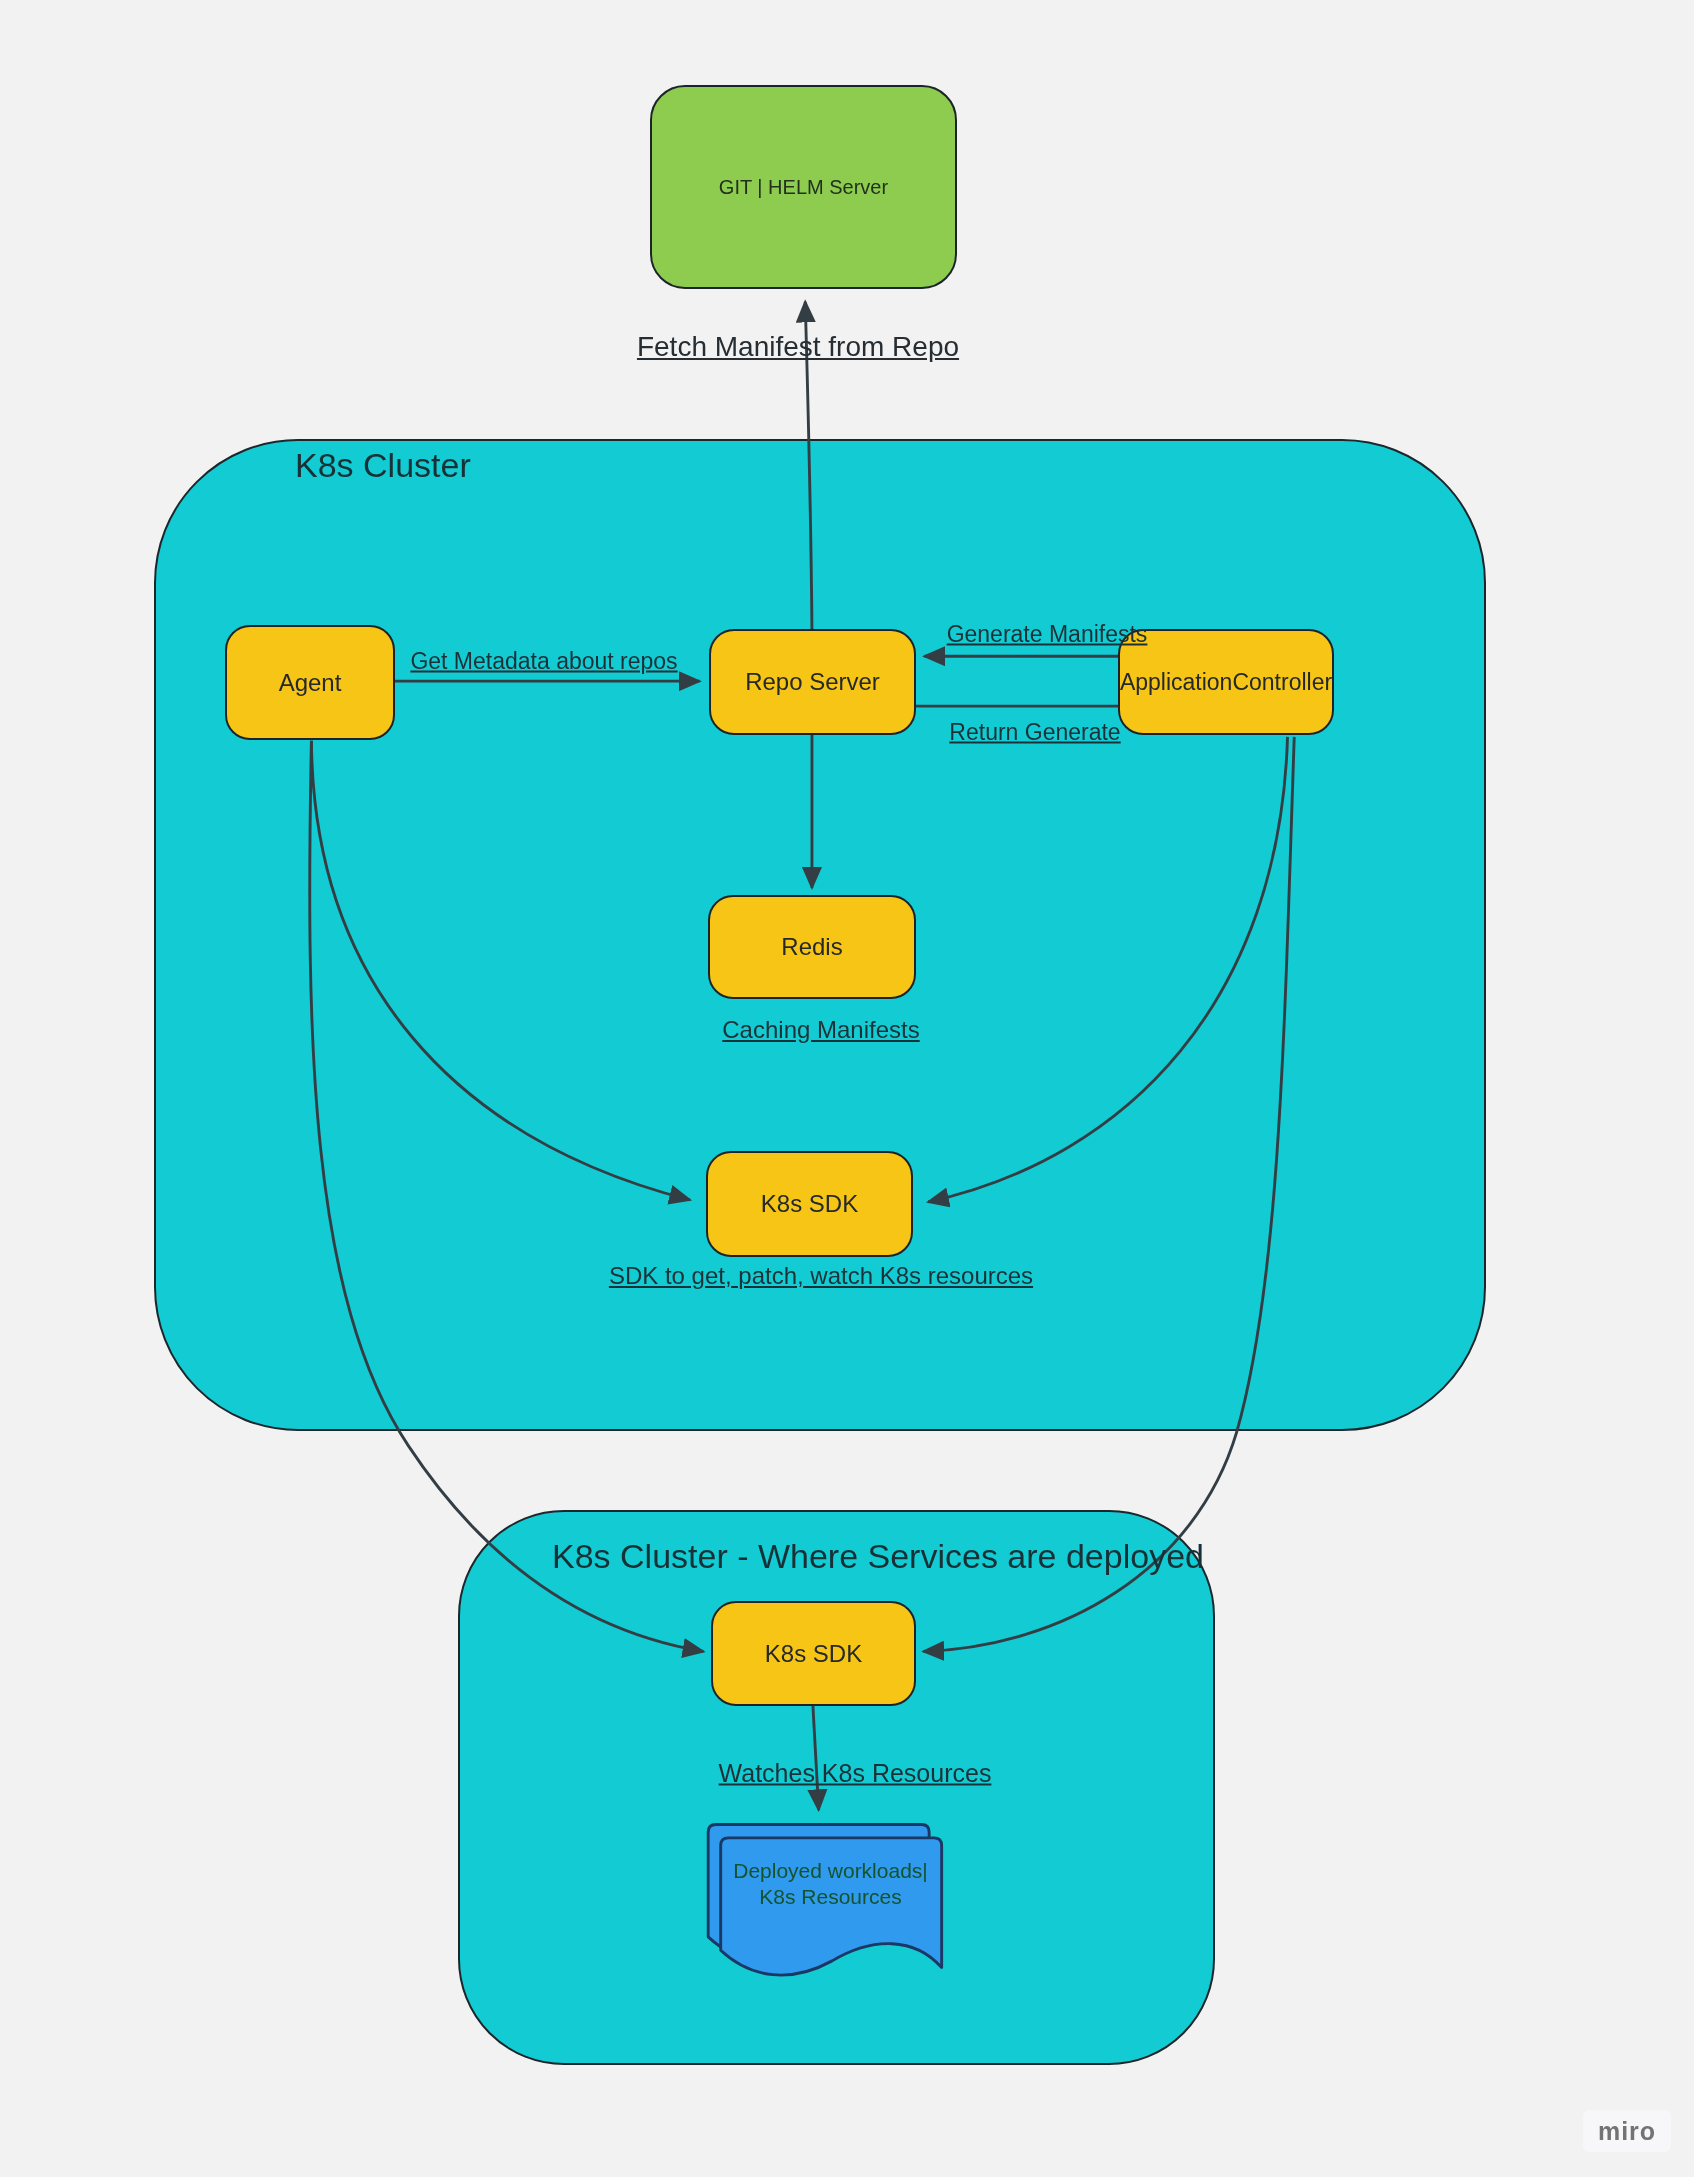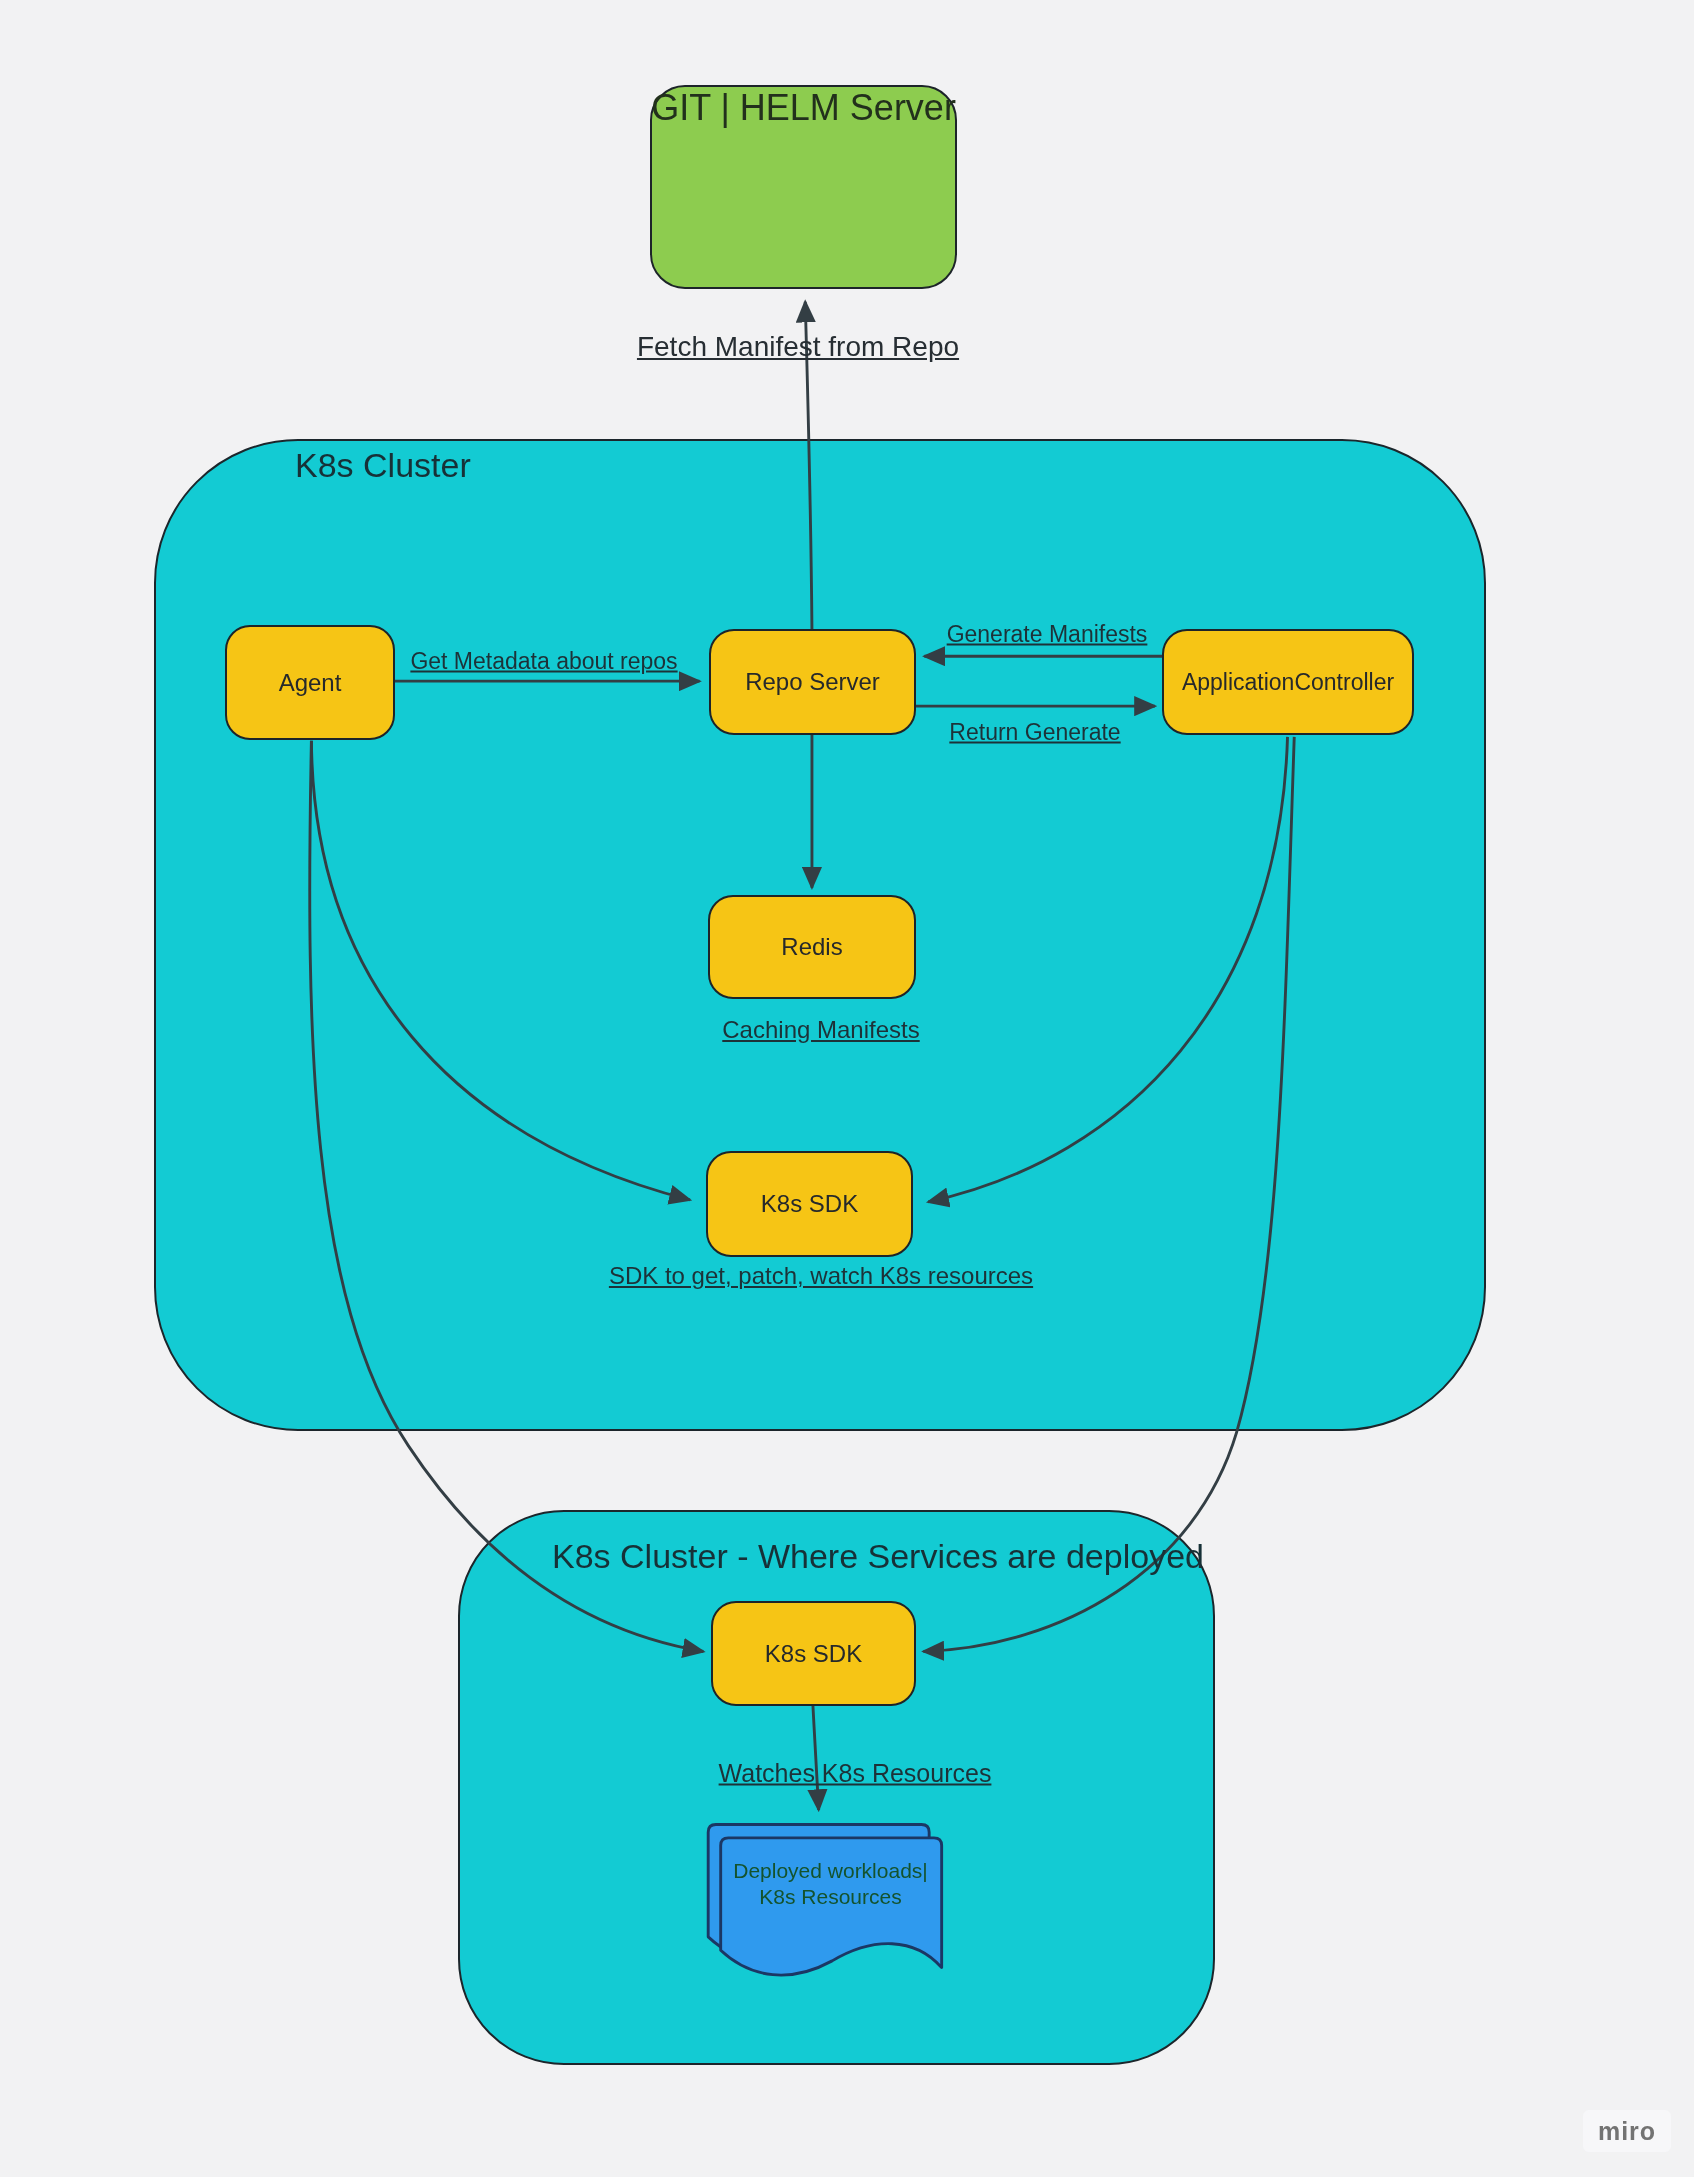--- a/index.html
+++ b/index.html
@@ -17,22 +17,22 @@
   .cluster-title{
     position:absolute;font-size:34px;color:#173137;white-space:nowrap;
   }
   .node{
     position:absolute;background:#f6c515;border:2.9px solid #1d2429;border-radius:25px;
     box-sizing:border-box;display:flex;align-items:center;justify-content:center;
     font-size:24px;color:#26292b;white-space:nowrap;
   }
   .node-green{
     position:absolute;background:#8dcc4f;border:2.9px solid #1d2429;border-radius:35px;
-    box-sizing:border-box;display:flex;align-items:flex-start;justify-content:center;
-    font-size:36px;color:#22301c;white-space:nowrap;
+    box-sizing:border-box;display:flex;align-items:center;justify-content:center;
+    font-size:20px;color:#22301c;white-space:nowrap;
   }
   .lbl{
     position:absolute;transform:translate(-50%,-50%);
     font-size:23px;color:#1d3238;white-space:nowrap;text-align:right;text-decoration:underline;
   }
   .lbl-big{font-size:28px;color:#272e33;}
   .lbl-med{font-size:24px;}
   svg.layer{position:absolute;left:0;top:0;pointer-events:none;}
   svg .edge{fill:none;stroke:#333e44;stroke-width:3px;}
   svg .doc-back,svg .doc-front{fill:#2f9aee;stroke:#1b3764;stroke-width:3px;stroke-linejoin:round;}
@@ -79,21 +79,21 @@
   <div class="node-green" style="left:650px;top:85px;width:307px;height:204px;">
     <span>GIT | HELM Server</span>
   </div>
 
   <div class="node" style="left:225px;top:625px;width:170px;height:115px;">
     <span>Agent</span>
   </div>
   <div class="node" style="left:709px;top:629px;width:207px;height:106px;">
     <span>Repo Server</span>
   </div>
-  <div class="node" style="left:1162px;top:629px;width:252px;height:106px;font-size:23px;">
+  <div class="node" style="left:1118px;top:629px;width:216px;height:106px;font-size:23px;">
     <span>ApplicationController</span>
   </div>
   <div class="node" style="left:708px;top:895px;width:208px;height:104px;">
     <span>Redis</span>
   </div>
   <div class="node" style="left:706px;top:1151px;width:207px;height:106px;">
     <span>K8s SDK</span>
   </div>
   <div class="node" style="left:711px;top:1601px;width:205px;height:105px;">
     <span>K8s SDK</span>

